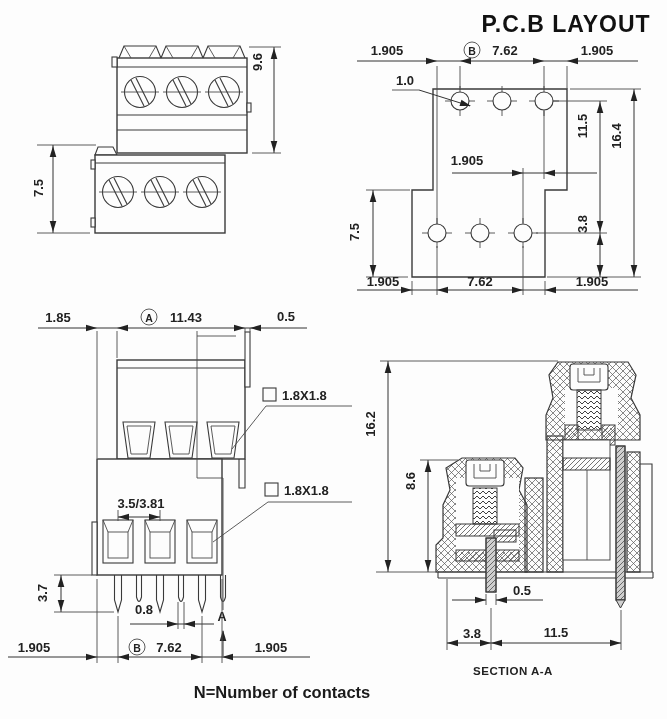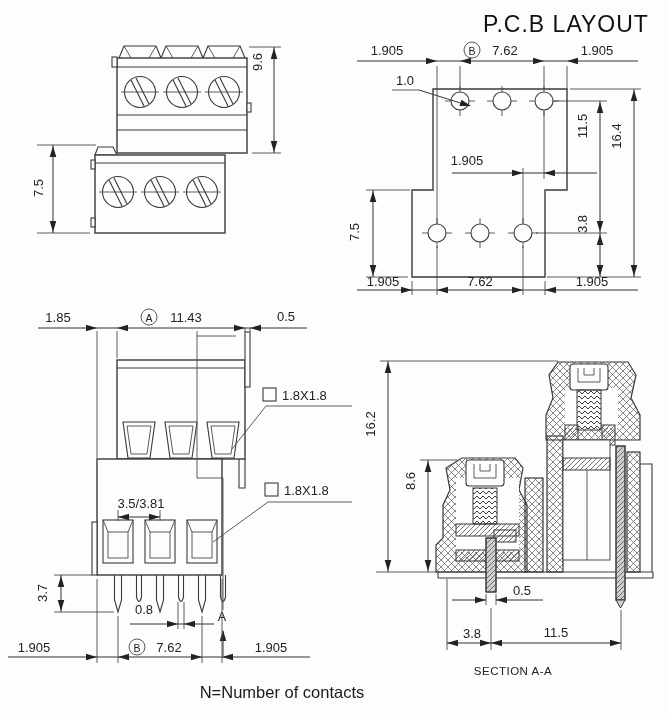--- a/index.html
+++ b/index.html
@@ -1,17 +1,17 @@
 <!DOCTYPE html>
 <html><head>
 <meta charset="utf-8">
 <style>
   html,body{margin:0;padding:0;background:#fff;}
   #canvas{position:relative;width:667px;height:719px;background:#fdfdfd;overflow:hidden;
-          font-family:"Liberation Sans", sans-serif;}
+          font-family:"Liberation Sans", sans-serif;font-weight:bold;}
   svg{position:absolute;left:0;top:0;}
   svg text{fill:#222;font-family:"Liberation Sans", sans-serif;}
   .dim{font-size:13px;}
   .dimsm{font-size:12.5px;}
   .ref{font-size:10.5px;}
   .ttl{font-size:23px;letter-spacing:1px;fill:#111;}
   .note{font-size:16.5px;fill:#1a1a1a;}
   .secaa{font-size:11.5px;letter-spacing:.5px;}
   .ol2{stroke:#3a3a3a;stroke-width:1.1;fill:none;}
   .thin{stroke:#4a4a4a;stroke-width:.9;fill:none;}

